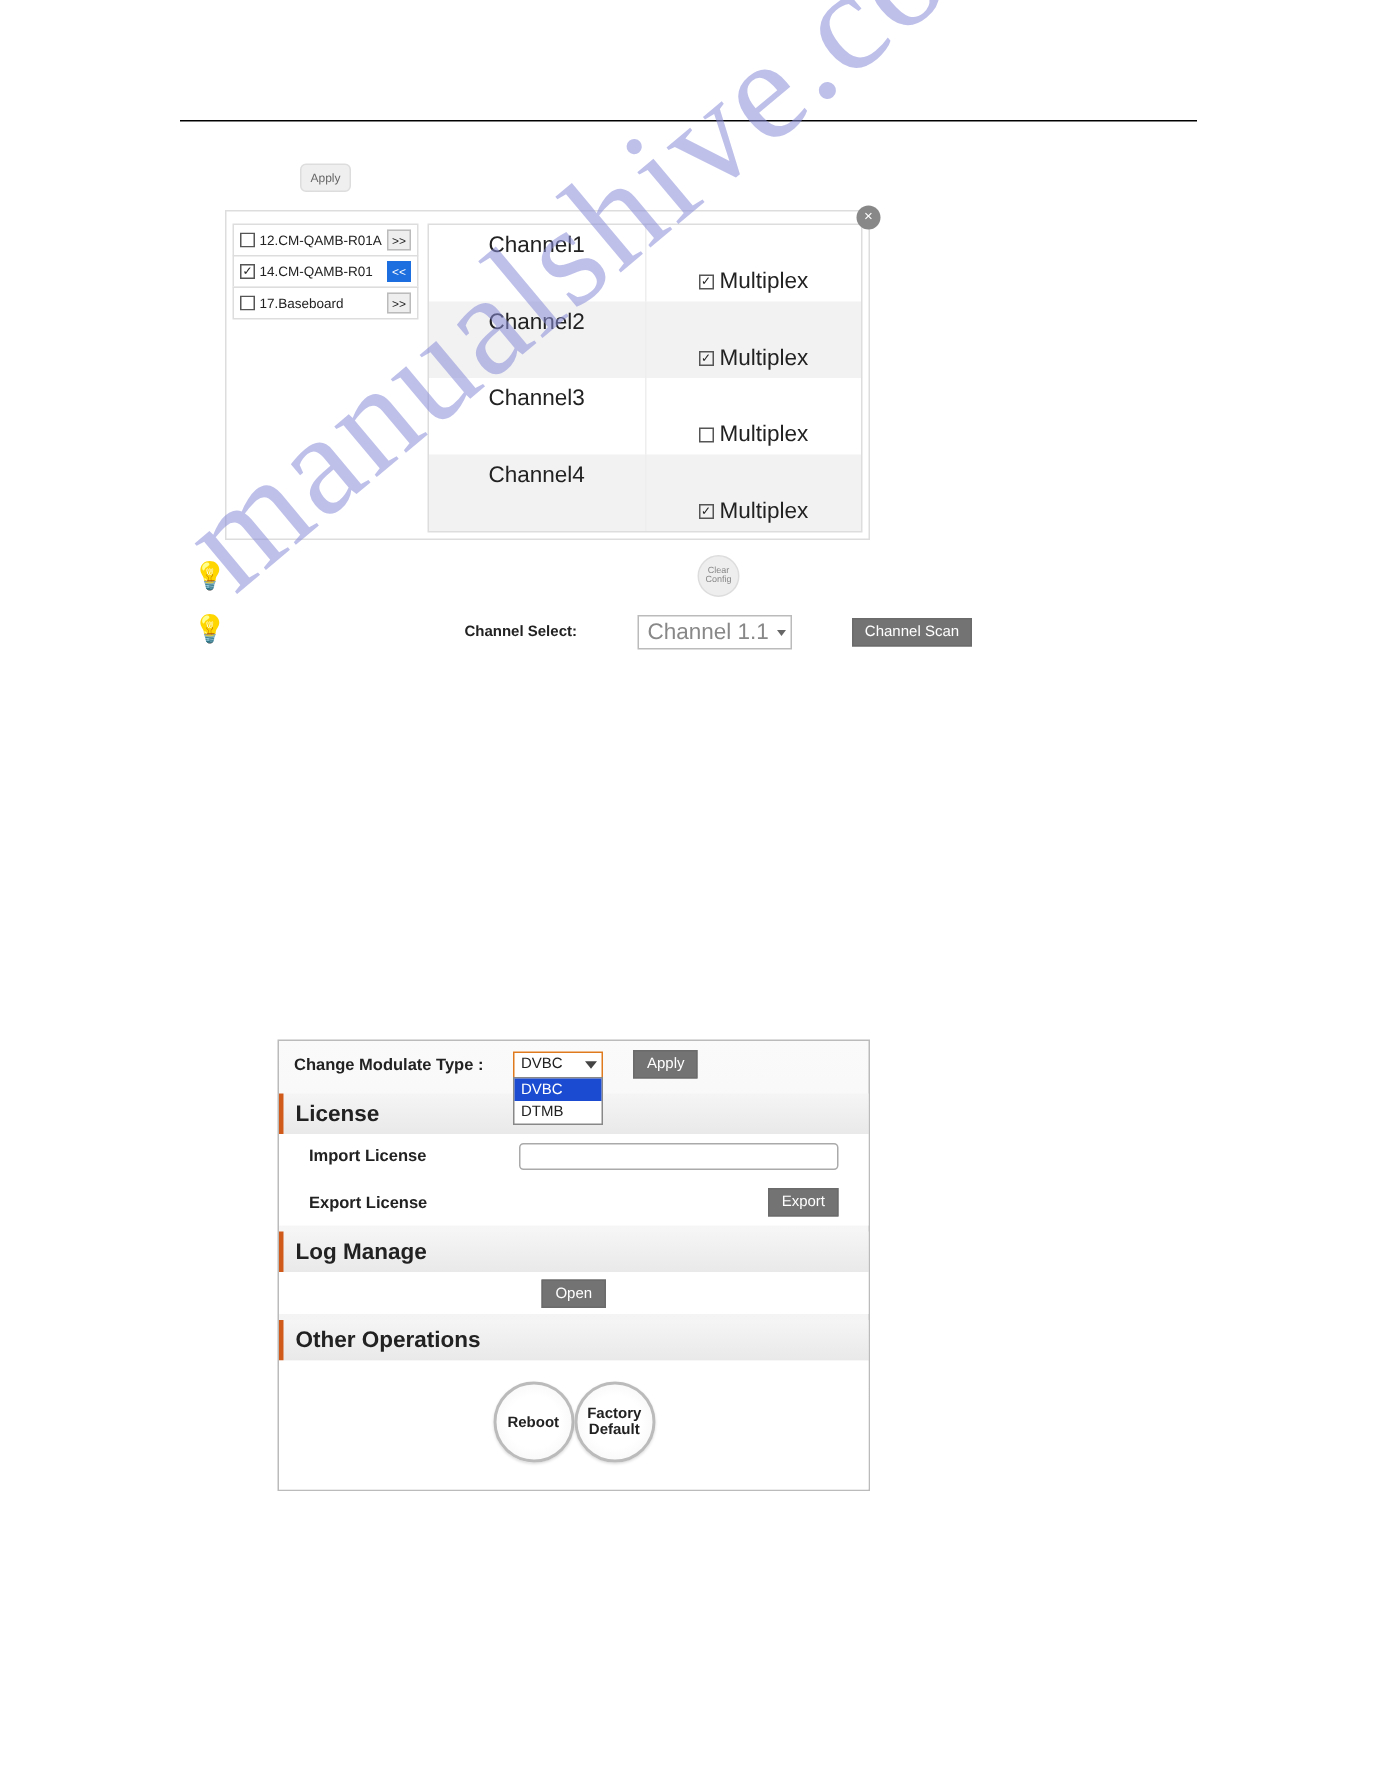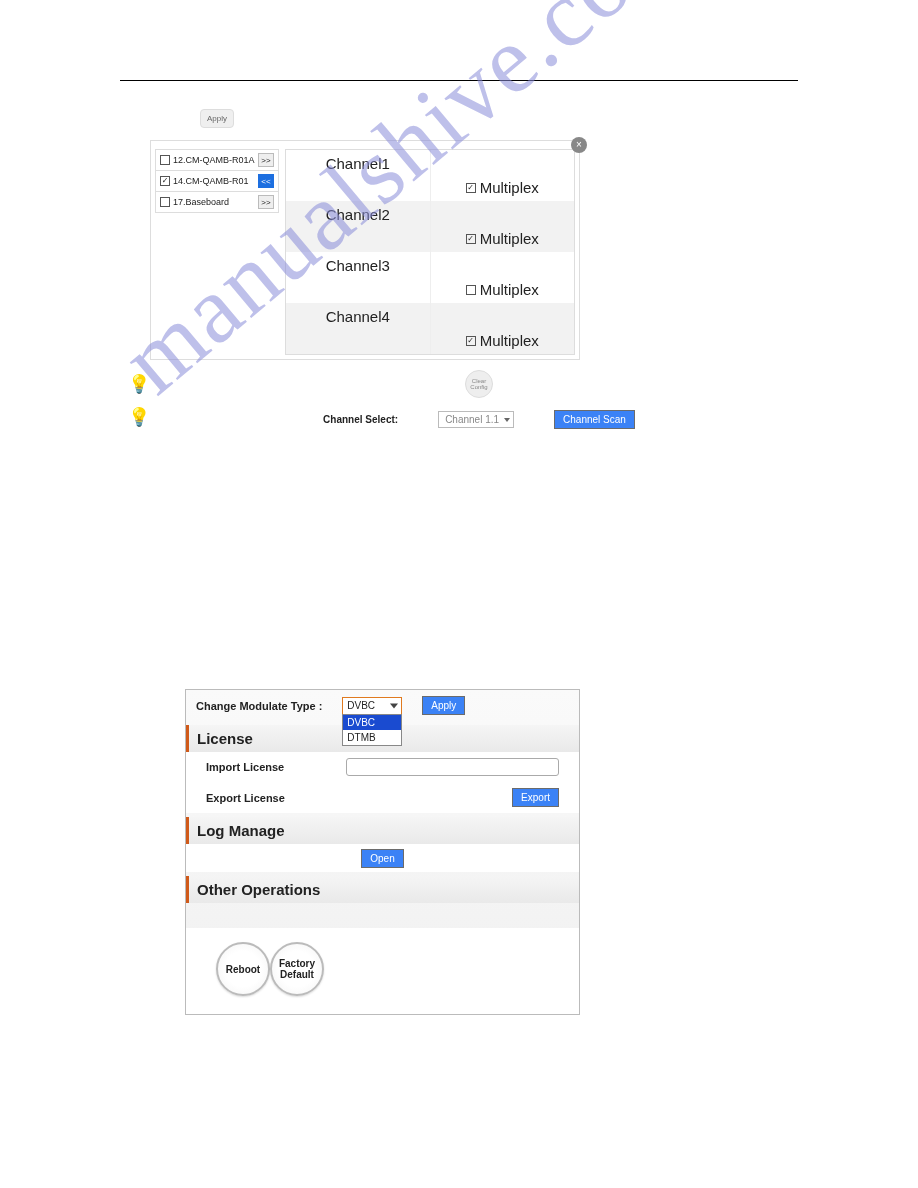--- a/index.html
+++ b/index.html
@@ -128,34 +128,34 @@
   }
   .chan-select-row {
     display: flex; align-items: center; justify-content: center;
     gap: 6px; font-size: 10px;
     margin-top: 6px;
   }
   .chan-select-row b { font-weight: bold; }
   .fake-select {
     border: 1px solid #bbb;
     padding: 2px 14px 2px 6px;
-    font-size: 10px;
+    font-size: 15px;
     color: #888;
     position: relative;
     background: #fff;
   }
   .fake-select::after {
     content: ""; position: absolute; right: 3px; top: 50%;
     transform: translateY(-50%);
     border-left: 3px solid transparent;
     border-right: 3px solid transparent;
     border-top: 4px solid #666;
   }
   .grey-btn {
-    background: #3b82f6; color: #fff;
+    background: #737373; color: #fff;
     padding: 3px 8px; font-size: 10px;
     border: 1px solid #6b6b6b;
   }
   
   .sys-panel {
     width: 395px;
     margin: 260px auto 20px 65px;
     border: 1px solid #bbb;
     background: linear-gradient(#fafafa,#f0f0f0);
     font-size: 11px;
@@ -215,21 +215,21 @@
   .round-btn {
     width: 54px; height: 54px;
     border-radius: 50%;
     border: 2px solid #bbb;
     background: radial-gradient(#fff 50%, #f2f2f2);
     font-size: 10px; font-weight: bold;
     display: flex; align-items: center; justify-content: center;
     text-align: center; line-height: 1.1;
     box-shadow: 0 1px 2px rgba(0,0,0,.15);
   }
-  .ops-row { display: flex; justify-content: flex-start; padding: 14px 30px 18px 30px; margin-top: 25px; }
+  .ops-row { display: flex; justify-content: center; padding: 14px 30px 18px 30px; }
   .log-row { text-align: center; padding: 8px 0; }
   
   .footer {
     text-align: center;
     margin-top: 90px;
     padding-bottom: 40px;
   }
   .logo {
     display: inline-flex; align-items: center; gap: 2px;
     font-size: 24px;

